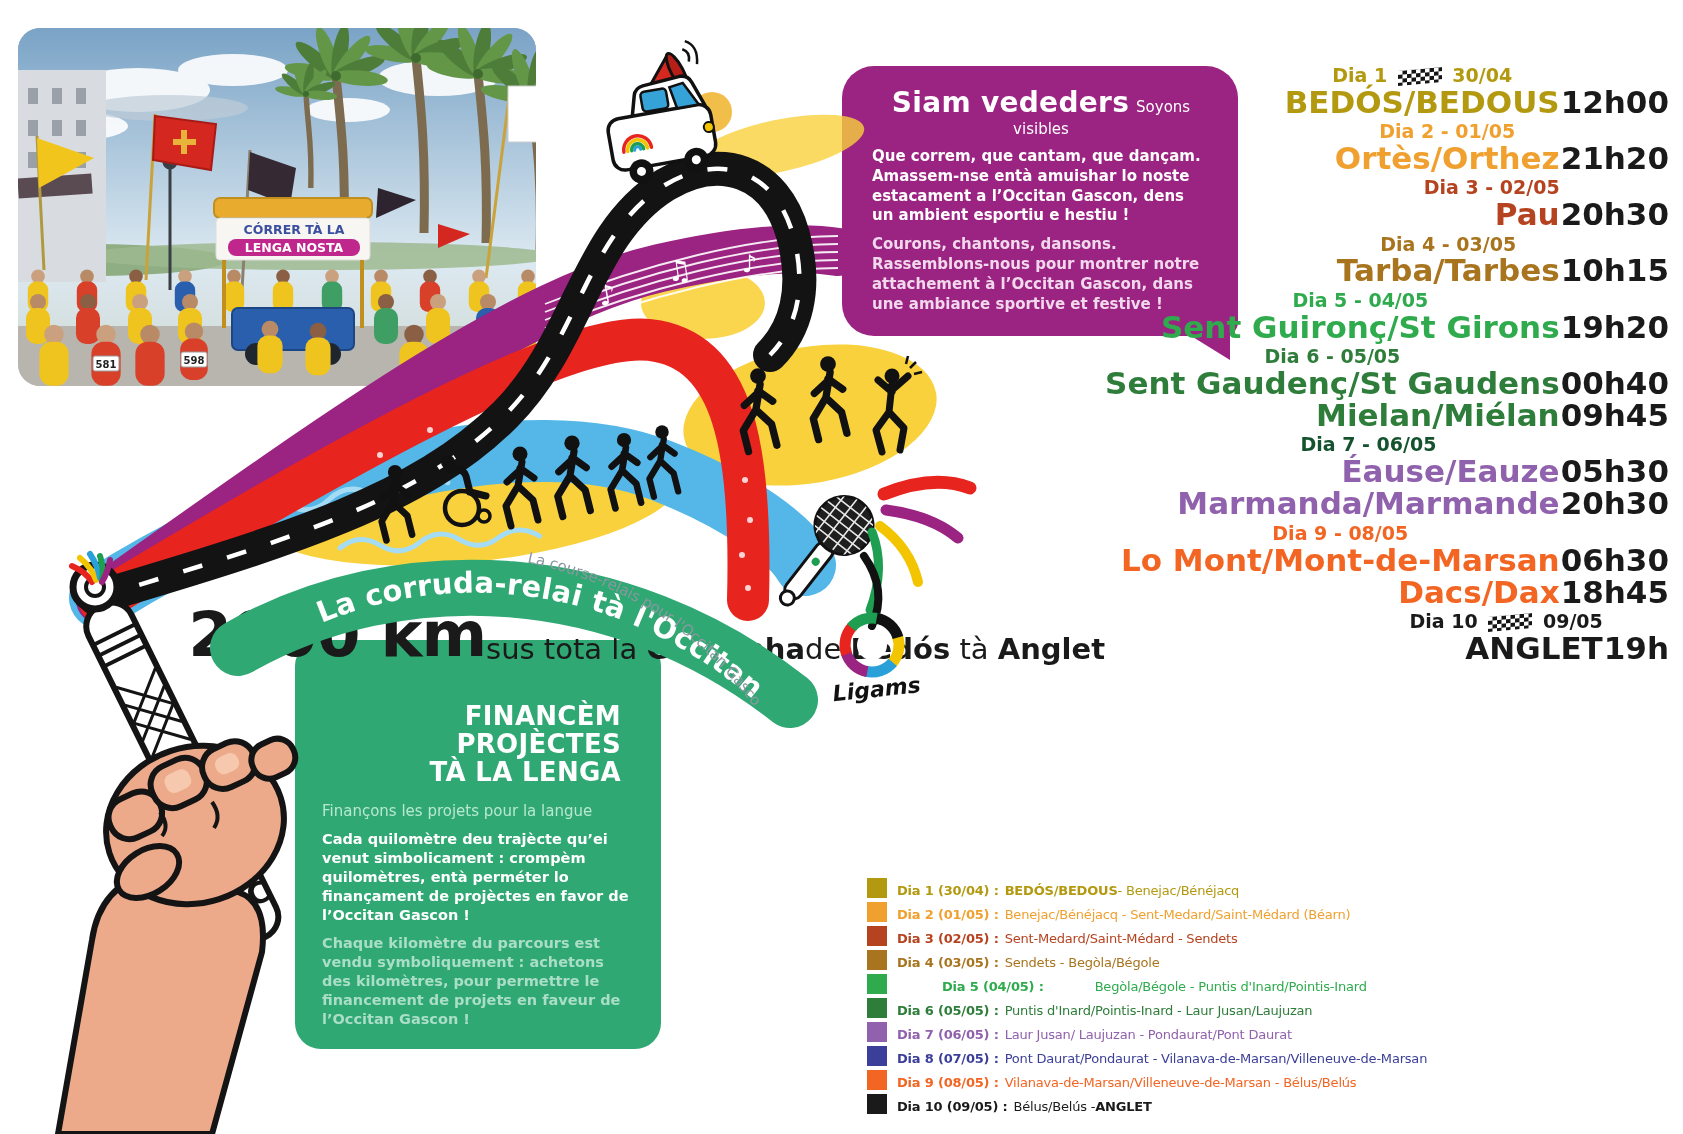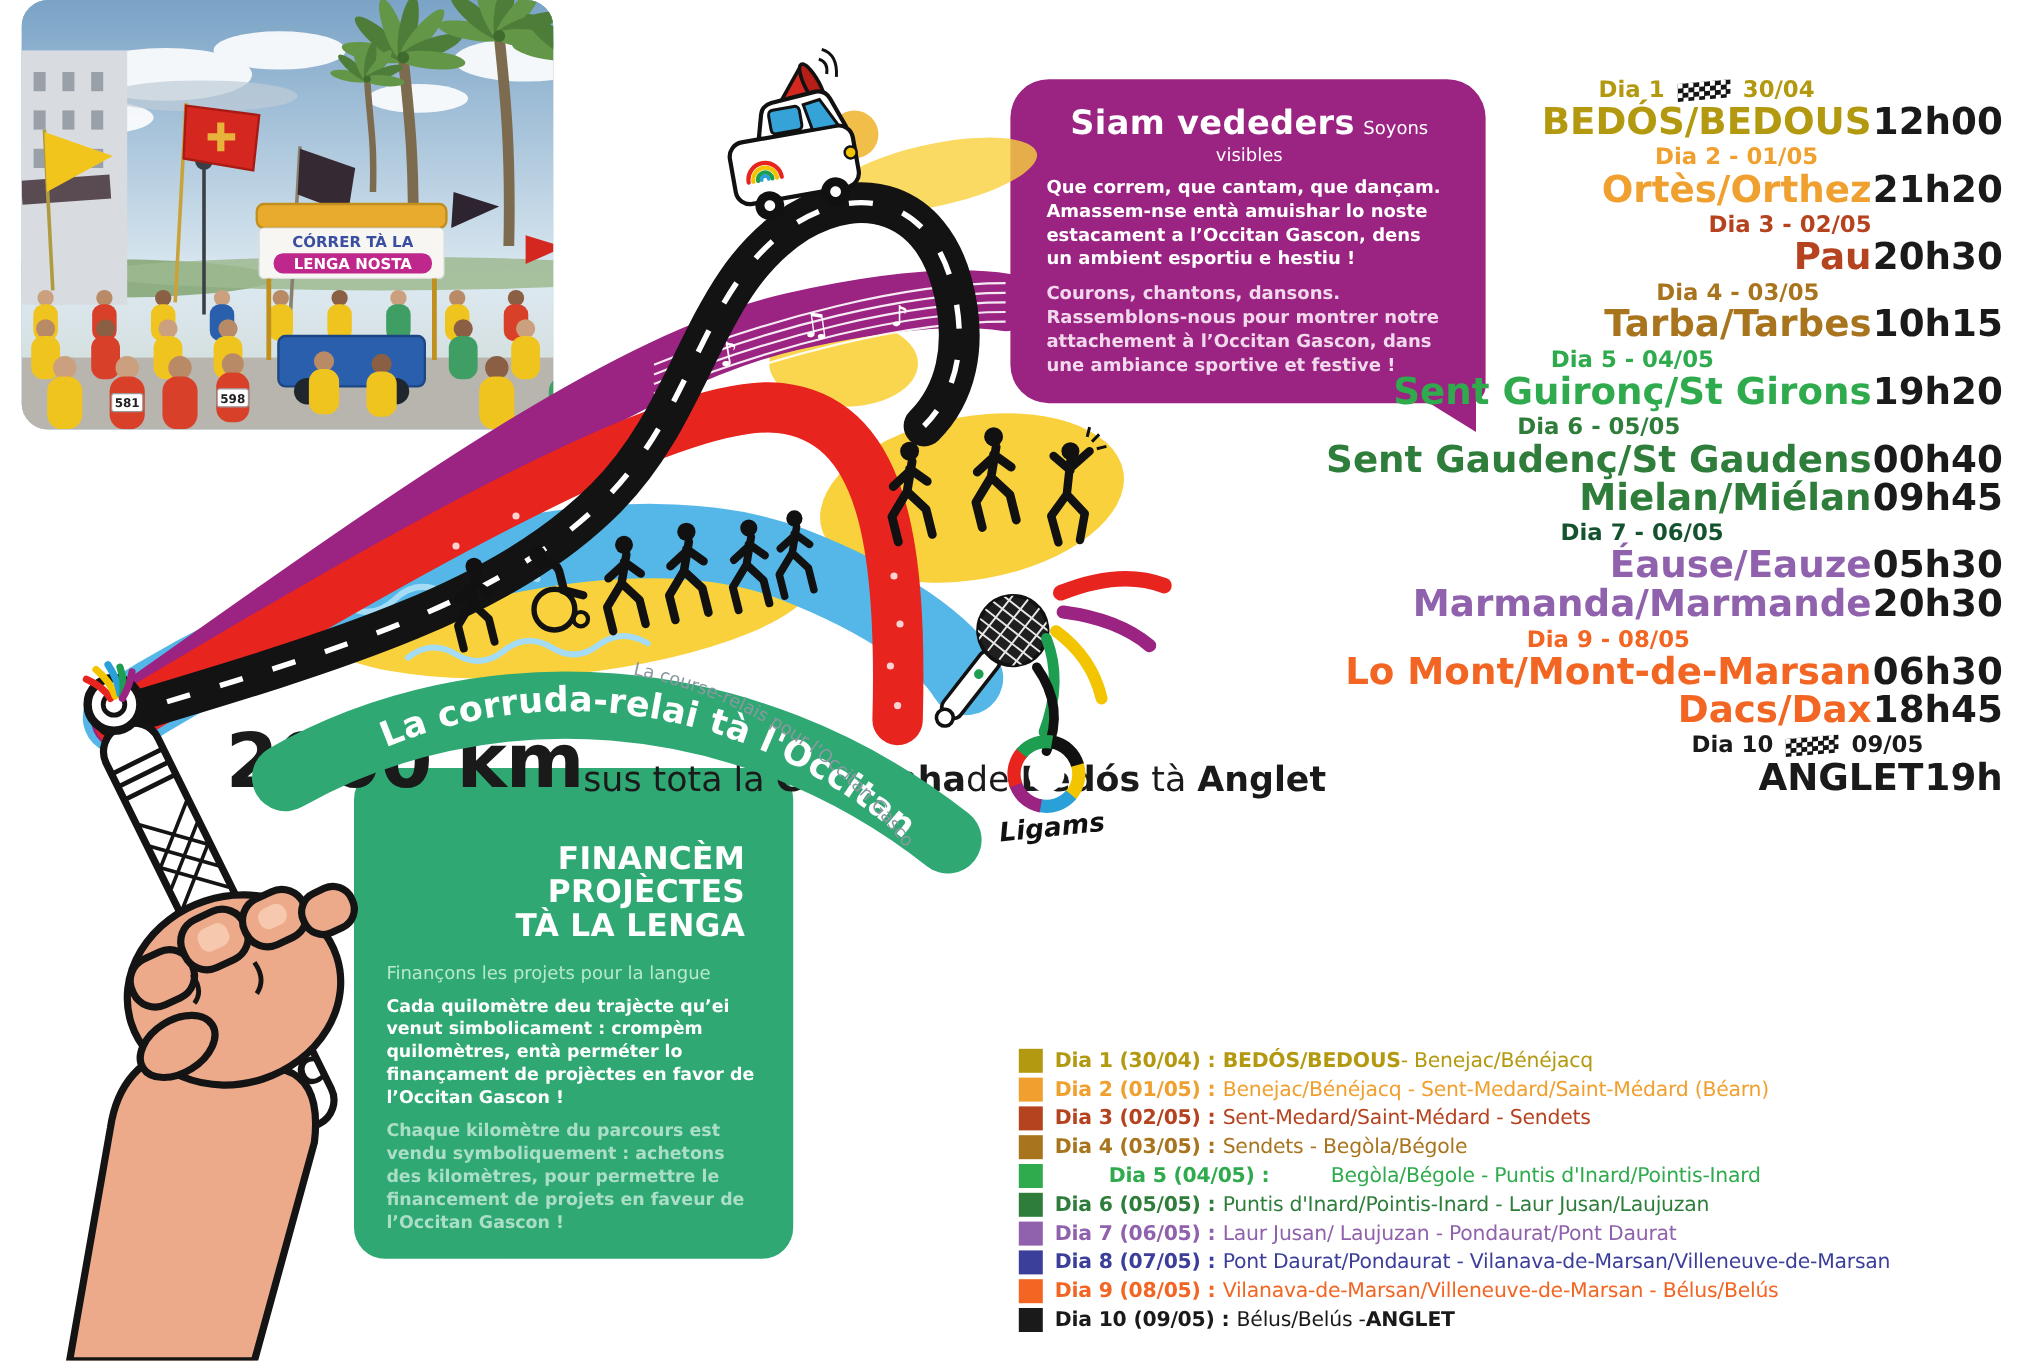--- a/index.html
+++ b/index.html
@@ -1,20 +1,20 @@
 <!DOCTYPE html>
 <html><head>
 <meta charset="utf-8">
 <style>
   html,body{margin:0;padding:0;}
   body{width:1683px;height:1134px;background:#fff;font-family:"DejaVu Sans","Liberation Sans",sans-serif;position:relative;overflow:hidden;}
   #poster{position:absolute;inset:0;}
 
   
-  .photo{position:absolute;left:18px;top:0;width:443px;height:358px;border-radius:22px;overflow:hidden;z-index:2;background:#8fb0c9;}
+  .photo{position:absolute;left:18px;top:28px;width:518px;height:358px;border-radius:22px;overflow:hidden;z-index:2;background:#8fb0c9;}
   .photo svg{display:block;}
 
   
   .art{position:absolute;inset:0;z-index:5;pointer-events:none;}
 
   
   .bubble-purple{position:absolute;left:842px;top:66px;width:396px;background:#9b2382;border-radius:32px 32px 14px 32px;z-index:4;color:#fff;padding:20px 28px 22px 30px;box-sizing:border-box;}
   .bubble-purple::after{content:"";position:absolute;right:8px;bottom:-24px;width:0;height:0;border-left:42px solid transparent;border-top:26px solid #9b2382;}
   .bubble-purple .ttl{text-align:center;margin-bottom:8px;}
   .bubble-purple .ttl .big{font-size:28px;font-weight:bold;letter-spacing:.3px;}
@@ -37,21 +37,21 @@
   .sched .sub1 span.b,.sched .sub2 span.b{font-weight:bold;}
   .sched .list{margin-top:8px;display:flex;flex-direction:column;align-items:flex-end;}
   .entry{display:grid;grid-template-columns:auto auto;column-gap:1px;justify-items:end;margin:2px 0;}
   .entry .lbl{grid-column:1;justify-self:center;font-size:19px;font-weight:bold;line-height:1.05;white-space:nowrap;}
   .entry .city{grid-column:1;font-size:31px;font-weight:bold;line-height:1.04;white-space:nowrap;}
   .entry .time{grid-column:2;font-size:31px;font-weight:bold;line-height:1.04;color:#1a1a1a;white-space:nowrap;}
   .flag{display:inline-block;width:44px;height:15px;margin:0 4px;vertical-align:middle;background:repeating-conic-gradient(#151515 0% 25%,#ffffff 0% 50%);background-size:9px 8px;transform:skewY(-5deg);}
 
   
   .legend{position:absolute;left:849px;top:874px;z-index:4;display:flex;flex-direction:column;}
-  .lrow{display:flex;align-items:flex-start;height:24px;font-size:17px;letter-spacing:-0.2px;white-space:nowrap;}
+  .lrow{display:flex;align-items:flex-end;height:24px;font-size:13px;letter-spacing:-0.2px;white-space:nowrap;margin-left:18px;}
   .lrow .sq{width:20px;height:20px;margin-right:10px;flex:0 0 auto;}
   .lrow .lab{font-weight:bold;margin-right:6px;}
   .lrow .seg.b{font-weight:bold;}
 </style>
 </head>
 <body>
 
 <div id="poster">
 
   <div class="photo">

